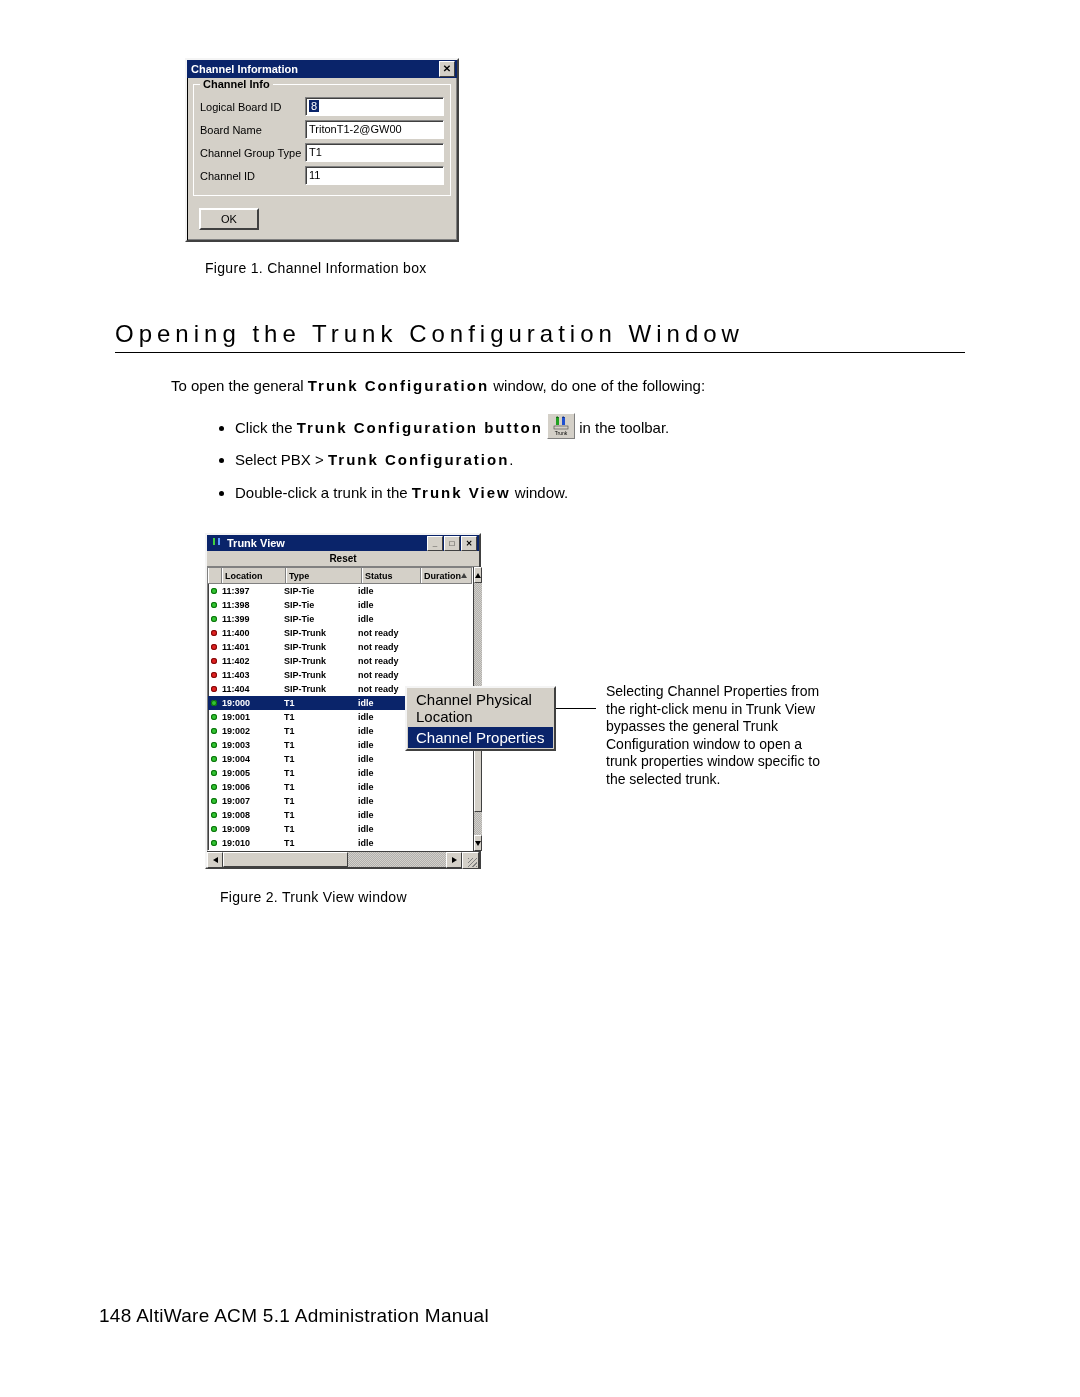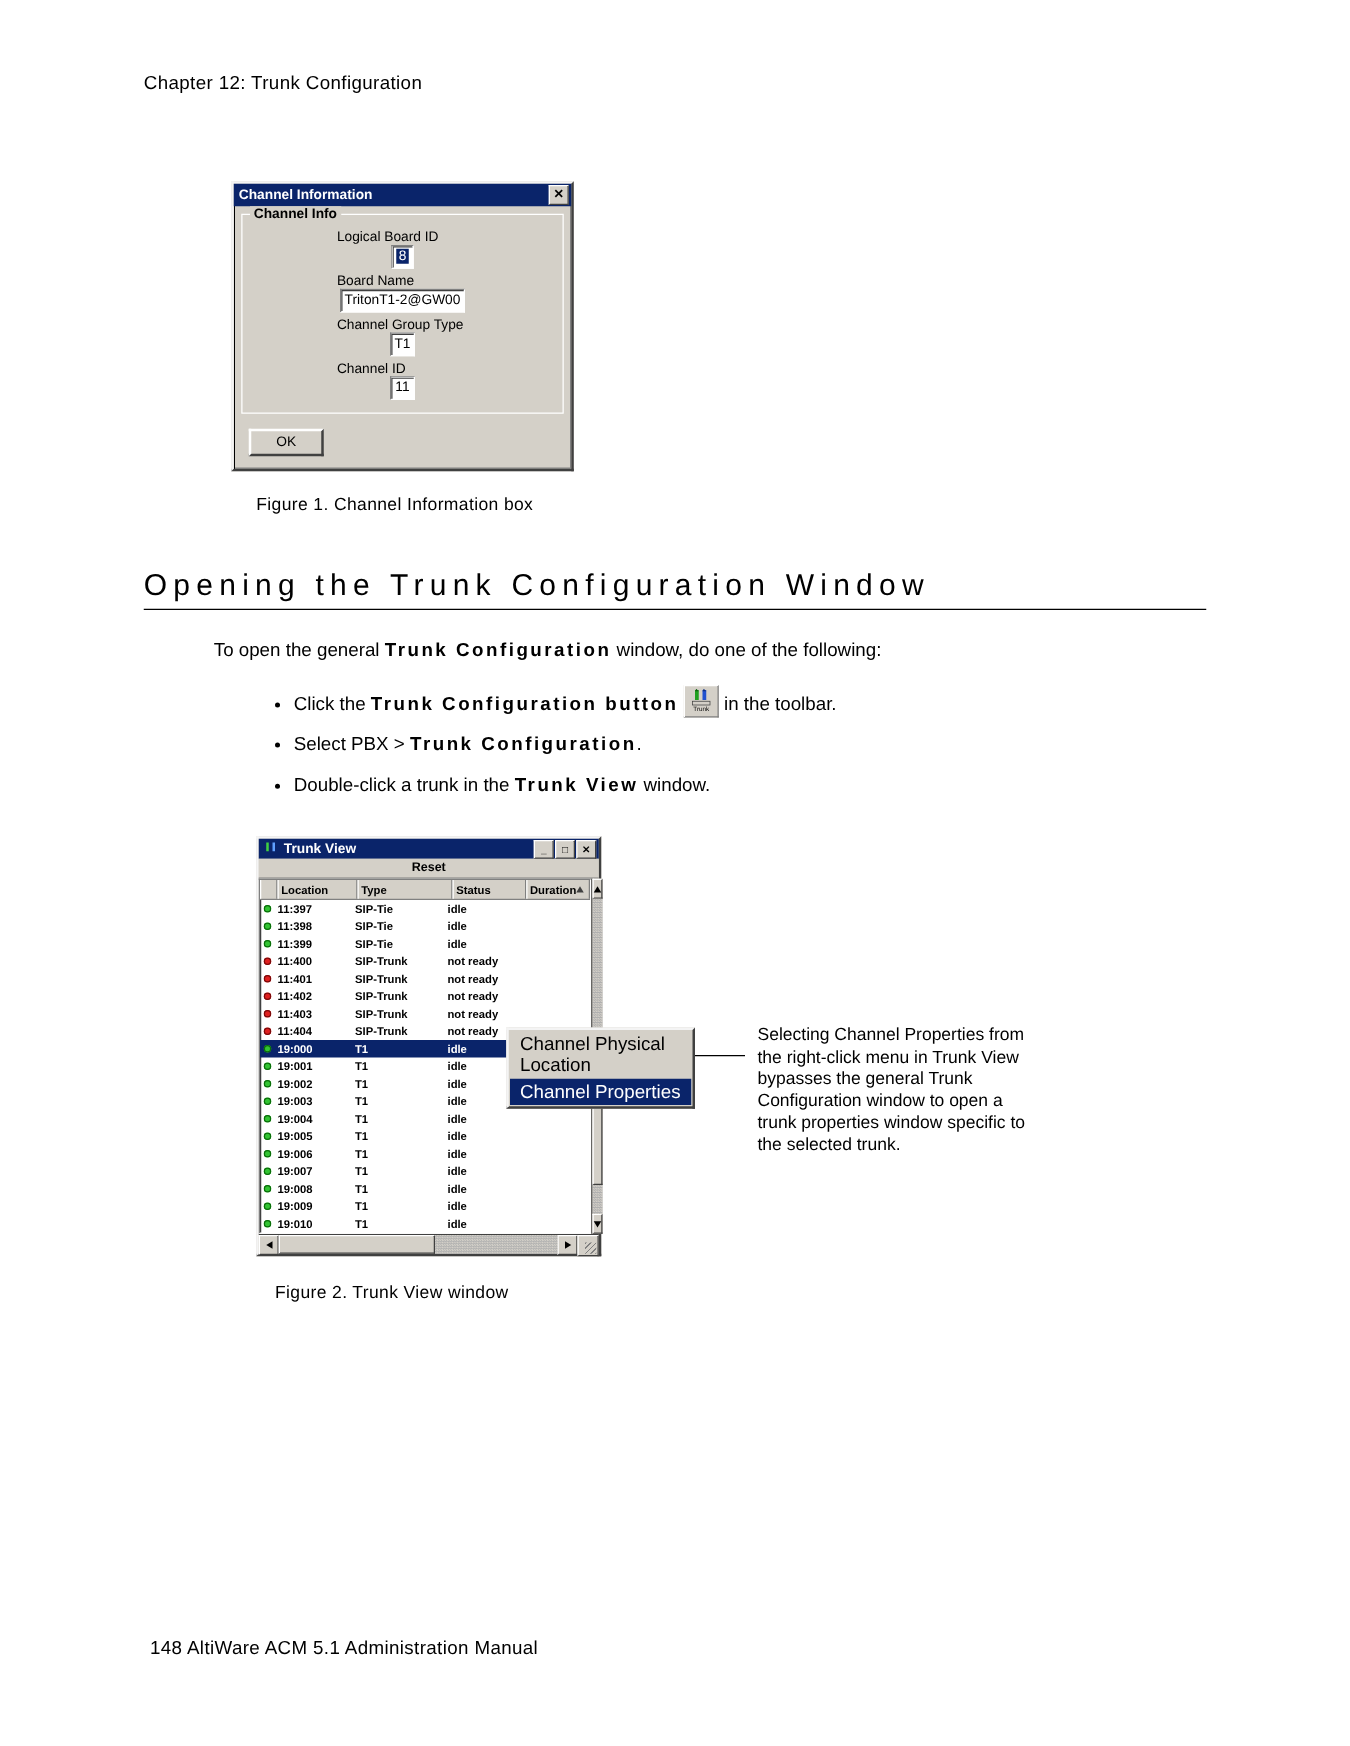--- a/index.html
+++ b/index.html
@@ -68,21 +68,20 @@
     top: -7px; left: 6px;
     background: #d4d0c8;
     padding: 0 3px;
     font-size: 11px;
     font-weight: bold;
   }
   .form-row {
     display: flex;
     align-items: center;
     margin: 4px 0;
-    flex-direction: column;
   }
   .form-label {
     width: 105px;
     font-size: 11px;
   }
   .form-field {
     flex: 1;
     background: #fff;
     border: 1px solid;
     border-color: #808080 #fff #fff #808080;
@@ -352,32 +351,31 @@
 
   .caption2 {
     font-size: 14px;
     letter-spacing: 0.3px;
     margin: 20px 0 0 105px;
   }
 
   .footer {
     position: absolute;
     bottom: 70px;
-    left: 120px;
-    font-size: 15px;
+    left: 99px;
+    font-size: 19px;
     letter-spacing: 0.3px;
     text-align: right;
   }
 </style>
 </head>
 <body>
 
 <div class="page">
 
-  <div class="running-head">Chapter 12:  Trunk Configuration</div>
 
   <div class="win9x-dialog">
     <div class="titlebar">
       <span class="titlebar-title">Channel Information</span>
       <span class="titlebar-close">✕</span>
     </div>
     <div class="groupbox">
       <span class="groupbox-legend">Channel Info</span>
 
       <div class="form-row">

